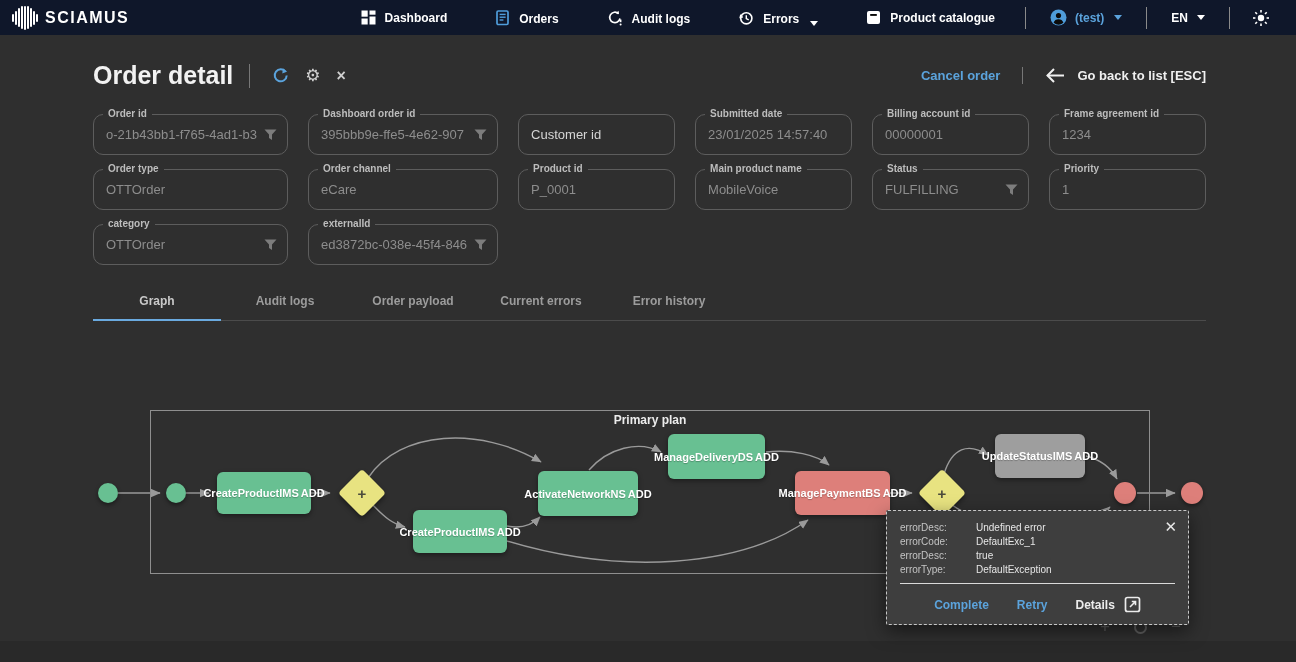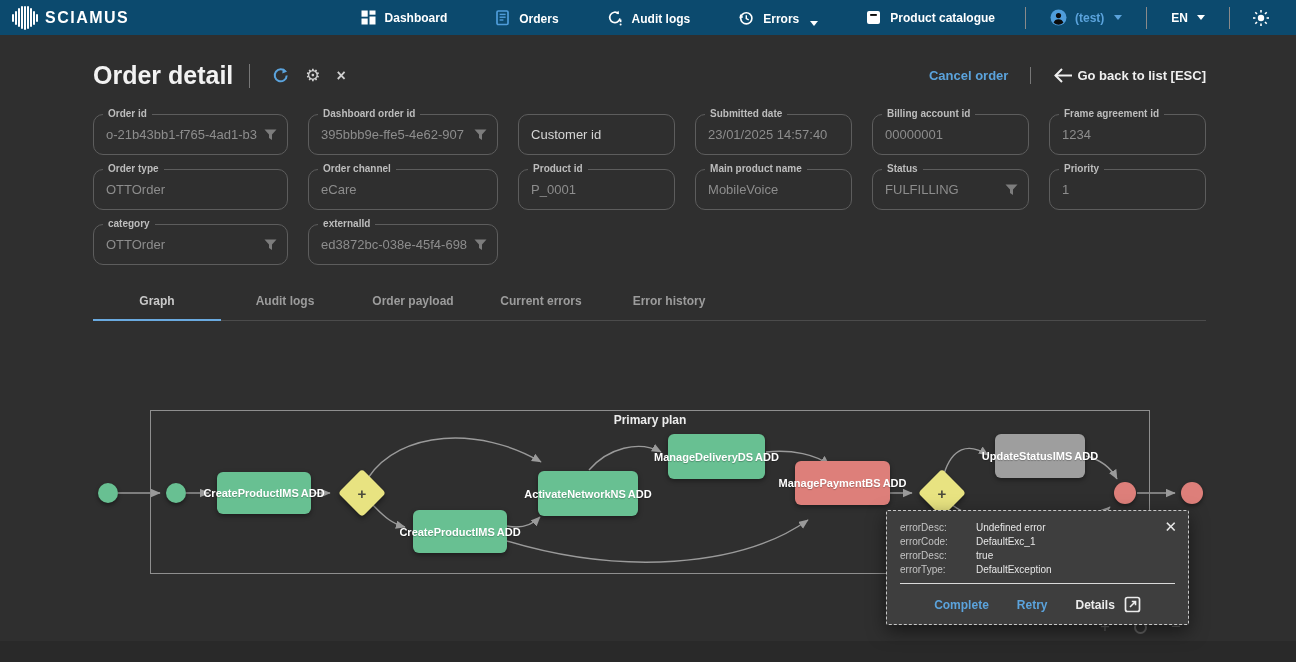--- a/index.html
+++ b/index.html
@@ -3,21 +3,21 @@
 <meta charset="utf-8">
 <style>
   * { margin:0; padding:0; box-sizing:border-box; }
   html,body { width:1296px; height:662px; overflow:hidden; }
   body {
     font-family:"Liberation Sans", sans-serif;
     background:#2f2f2f; color:#e5e5e5; position:relative;
   }
   
   .topnav {
-    height:35px; background:#0c4a6e; display:flex; align-items:center;
+    height:35px; background:#0f172a; display:flex; align-items:center;
     padding:0 16px 0 12px; position:relative; z-index:20;
   }
   .logo { display:flex; align-items:center; gap:7px; cursor:pointer; }
   .logo-mark { display:flex; align-items:center; gap:1px; height:24px; }
   .logo-mark i { display:block; width:2px; background:#fff; border-radius:1px; }
   .logo-text { font-size:16px; font-weight:bold; letter-spacing:1.5px; color:#fff; }
   .nav-items { margin-left:auto; display:flex; align-items:center; gap:0; }
   .nav-item { display:flex; align-items:flex-end; gap:9px; padding:0 24px; cursor:pointer; }
   .nav-item span.lbl { font-size:12px; font-weight:bold; color:#fff; white-space:nowrap; }
   .caret { width:0; height:0; border-left:4.5px solid transparent; border-right:4.5px solid transparent; border-top:5px solid #fff; margin-left:2px; }
@@ -31,21 +31,21 @@
 
   
   .page-header { display:flex; align-items:center; margin:26px 90px 0 93px; }
   .page-title { font-size:25px; font-weight:bold; color:#f2f2f2; }
   .hdr-sep { width:1px; height:24px; background:#777; margin:0 14px 0 16px; }
   .hdr-icon { margin:0 8px; cursor:pointer; display:flex; align-items:center; }
   .gear-glyph { font-size:17px; color:#d0d0d0; line-height:1; }
   .collapse-glyph { font-size:16px; font-weight:bold; color:#d0d0d0; line-height:1; }
   .hdr-right { margin-left:auto; display:flex; align-items:center; }
   .cancel-link { color:var(--accent); font-size:13px; font-weight:bold; cursor:pointer; }
-  .back-group { display:flex; align-items:center; gap:4px; margin-left:22px; padding-left:22px; border-left:1px solid #777; cursor:pointer; }
+  .back-group { display:flex; align-items:center; gap:12px; margin-left:22px; padding-left:22px; border-left:1px solid #777; cursor:pointer; }
   .back-label { font-size:13px; font-weight:bold; color:#f0f0f0; }
 
   
   .fields-grid {
     margin:24px 90px 0 93px;
     display:grid; grid-template-columns:repeat(6,1fr);
     column-gap:20px; row-gap:14px;
   }
   .field { position:relative; height:41px; border:1px solid #5d5d5d; border-radius:10px; }
   .field .flabel {
@@ -288,21 +288,21 @@
   </div>
   <div class="field">
     <span class="flabel">category</span>
     <span class="fvalue">OTTOrder</span>
     <svg class="filter-icon" width="13" height="12" viewBox="0 0 13 12">
         <path d="M0.5 0.5 H12.5 L8 5.5 V11 L5 9 V5.5 Z" fill="#7d7d7d"></path>
       </svg>
   </div>
   <div class="field">
     <span class="flabel">externalId</span>
-    <span class="fvalue">ed3872bc-038e-45f4-698</span>
+    <span class="fvalue">ed3872bc-038e-45f4-846</span>
     <svg class="filter-icon" width="13" height="12" viewBox="0 0 13 12">
         <path d="M0.5 0.5 H12.5 L8 5.5 V11 L5 9 V5.5 Z" fill="#7d7d7d"></path>
       </svg>
   </div>
 </div>
 
 <div class="tabs">
   <div class="tab active">Graph</div>
   <div class="tab">Audit logs</div>
   <div class="tab">Order payload</div>
@@ -358,21 +358,21 @@
   <div class="task" style="left: 538px; top: 471px; width: 100px; height: 45px; background: rgb(104, 192, 146);">
     <span>ActivateNetworkNS</span>
     <span>ADD</span>
   </div>
 
   <div class="task" style="left: 668px; top: 434px; width: 97px; height: 45px; background: rgb(104, 192, 146);">
     <span>ManageDeliveryDS</span>
     <span>ADD</span>
   </div>
 
-  <div class="task" style="left: 795px; top: 461px; width: 95px; height: 44px; background: rgb(221, 127, 122);">
+  <div class="task" style="left: 795px; top: 471px; width: 95px; height: 44px; background: rgb(221, 127, 122);">
     <span>ManagePaymentBS</span>
     <span>ADD</span>
   </div>
 
   <div class="gateway" style="left: 925px; top: 476px; background: rgb(232, 227, 129);">
     <span class="sym">+</span>
   </div>
 
   <div class="task" style="left: 995px; top: 434px; width: 90px; height: 44px; background: rgb(158, 158, 158);">
     <span>UpdateStatusIMS</span>

